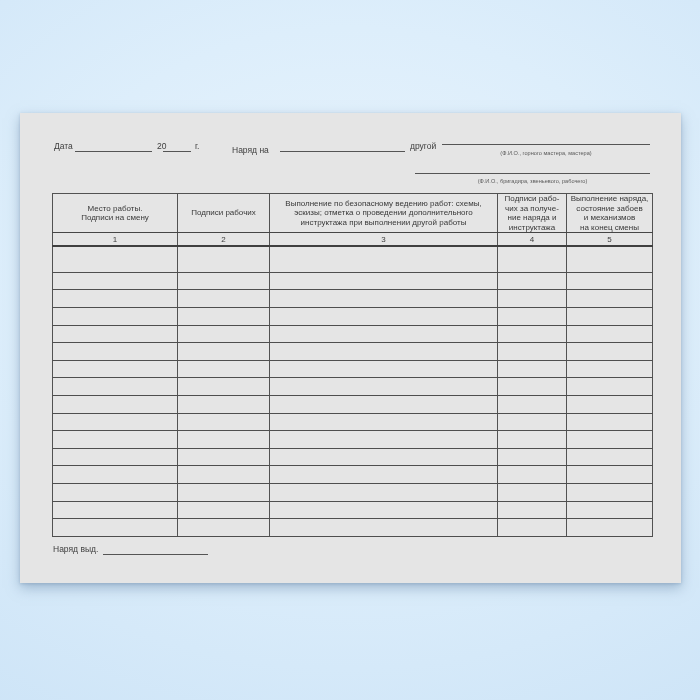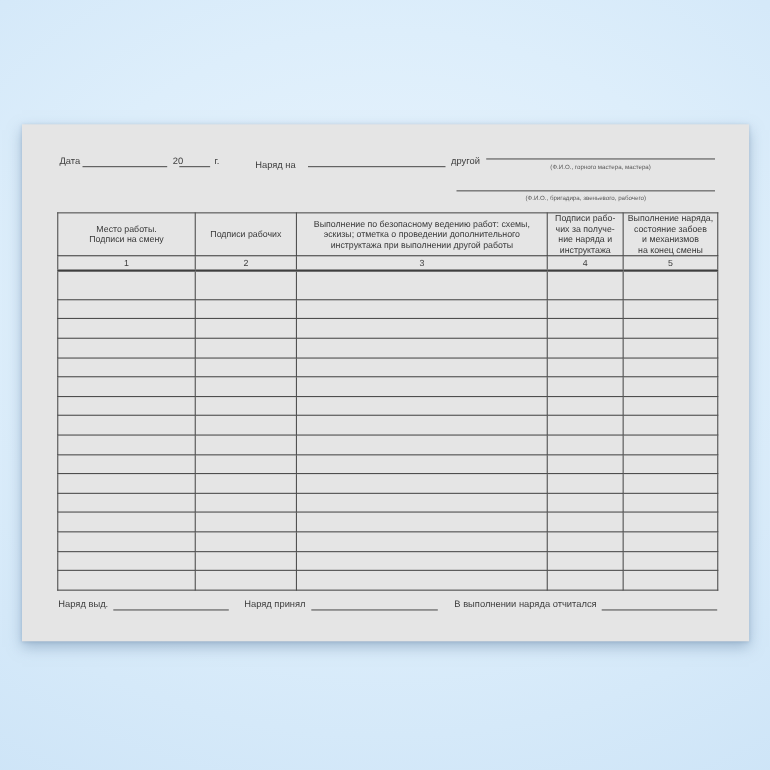--- a/index.html
+++ b/index.html
@@ -210,22 +210,14 @@
           <td></td>
           <td></td>
         </tr>
       </tbody>
   </table>
 
   <div class="footer-group" style="left:33px;top:430px;width:155px">
     <span class="flabel">Наряд выд.</span>
     <span class="ffill"></span>
   </div>
-  <div class="footer-group" style="left:202px;top:430px;width:176px">
-    <span class="flabel">Наряд принял</span>
-    <span class="ffill"></span>
-  </div>
-  <div class="footer-group" style="left:393px;top:430px;width:239px">
-    <span class="flabel">В выполнении наряда отчитался</span>
-    <span class="ffill"></span>
-  </div>
 
 </div>
 
 </body></html>

